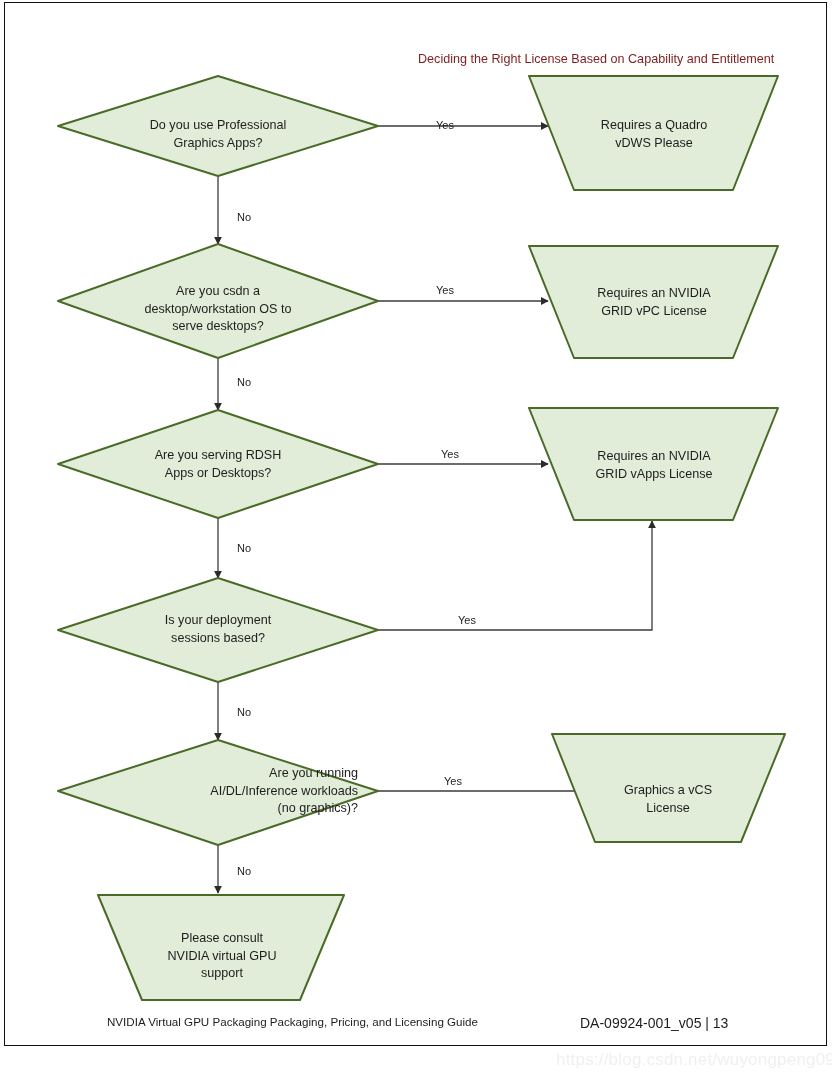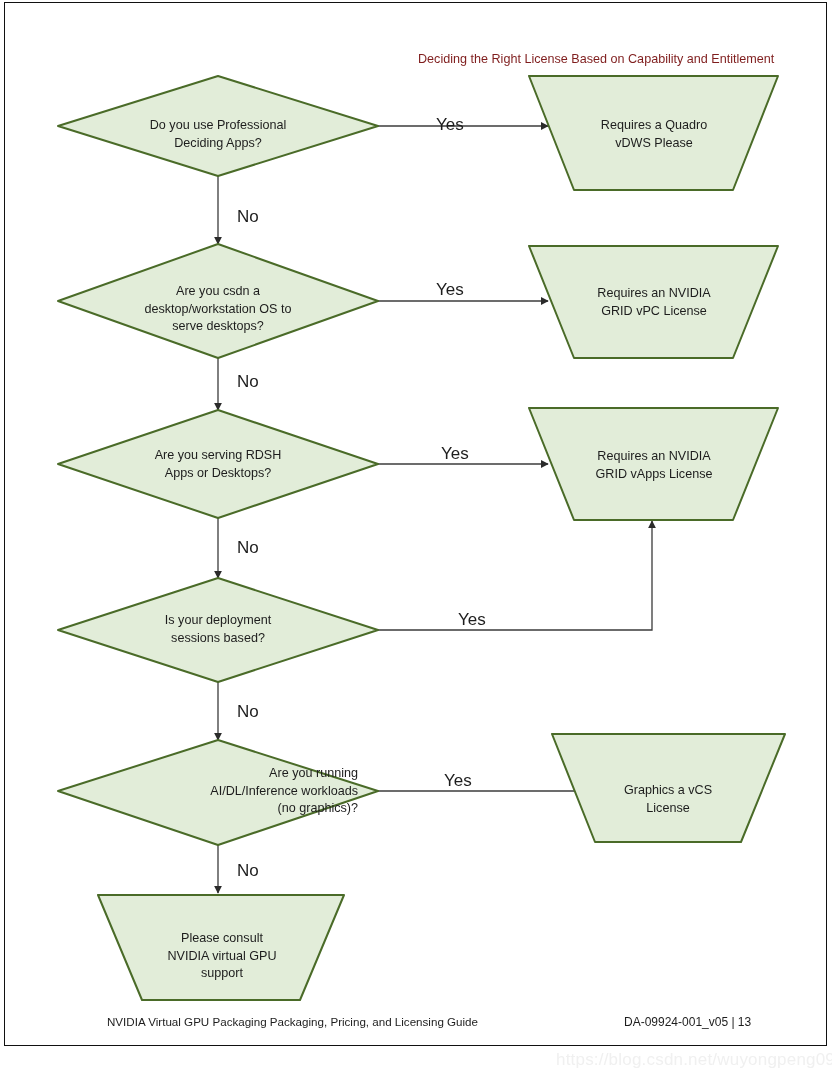--- a/index.html
+++ b/index.html
@@ -31,21 +31,21 @@
     position: absolute;
     left: 0;
     top: 0;
     width: 832px;
     height: 1080px;
     pointer-events: none;
   }
 
   .lbl {
     position: absolute;
-    font-size: 17px;
+    font-size: 11px;
     line-height: 16px;
     color: #1d1d1d;
     white-space: nowrap;
   }
 
   .node-text {
     position: absolute;
     text-align: center;
     font-size: 12.6px;
     line-height: 17.5px;
@@ -65,23 +65,23 @@
   #footer-left {
     position: absolute;
     left: 107px;
     top: 1015px;
     font-size: 11.6px;
     color: #1d1d1d;
     white-space: nowrap;
   }
   #footer-right {
     position: absolute;
-    left: 624px;
+    left: 580px;
     top: 1015px;
-    font-size: 12px;
+    font-size: 14px;
     color: #1d1d1d;
     white-space: nowrap;
   }
   #watermark {
     position: absolute;
     left: 556px;
     top: 1050px;
     font-size: 17px;
     color: #f0f0f0;
     white-space: nowrap;
@@ -143,21 +143,21 @@
 
     <polygon points="552,734 785,734 741,842 595,842"></polygon>
 
     <polygon points="98,895 344,895 300,1000 142,1000"></polygon>
   </g>
 </svg>
 
 <div id="chart-title">Deciding the Right License Based on Capability and Entitlement</div>
 
 <div class="node-text" style="left:88px; top:117px; width:260px;">Do you use Professional
-Deciding Apps?</div>
+Graphics Apps?</div>
 <div class="node-text" style="left:538px; top:117px; width:232px;">Requires a Quadro
 vDWS Please</div>
 
 <div class="node-text" style="left:88px; top:283px; width:260px;">Are you csdn a
 desktop/workstation OS to
 serve desktops?</div>
 <div class="node-text" style="left:538px; top:285px; width:232px;">Requires an NVIDIA
 GRID vPC License</div>
 
 <div class="node-text" style="left:88px; top:447px; width:260px;text-align:center;">Are you serving RDSH

